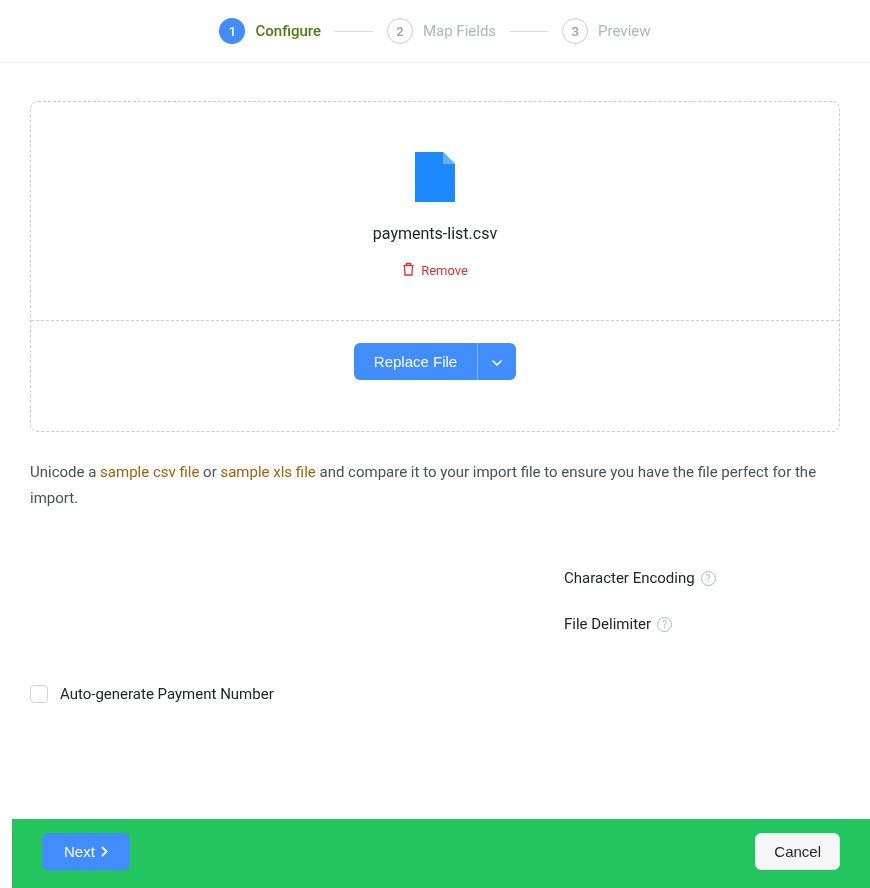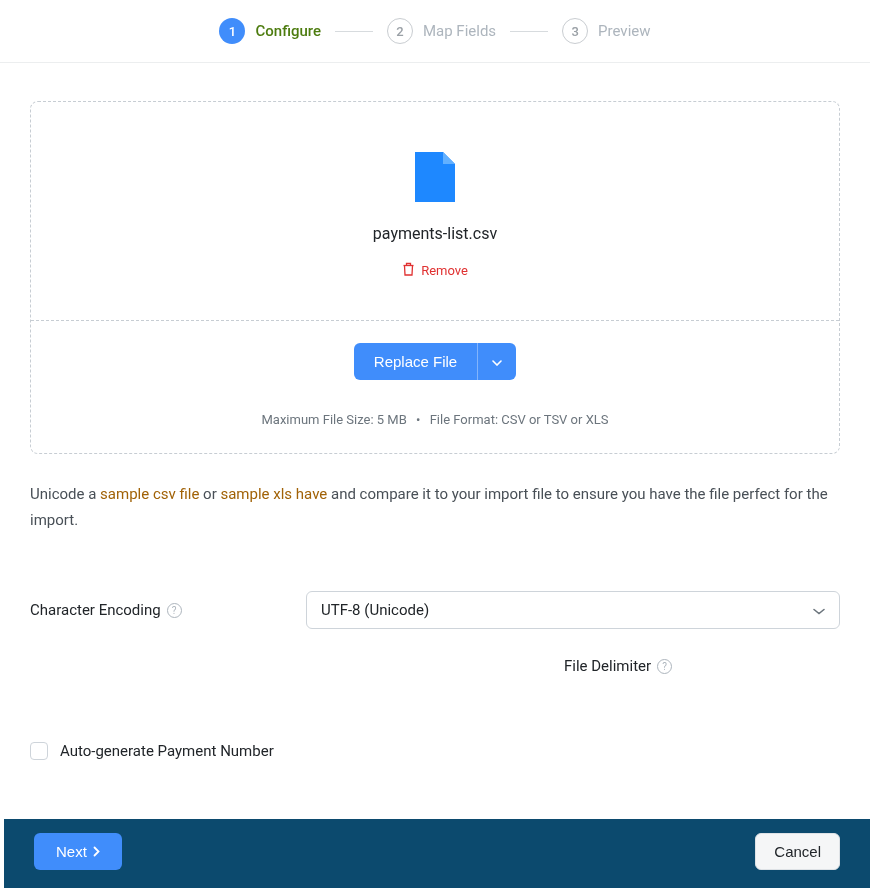--- a/index.html
+++ b/index.html
@@ -93,21 +93,21 @@
     cursor: pointer;
   }
   .remove-link .trash-icon { color: #e03131; }
   .upload-bottom {
     border-top: 1px dashed #c7cdd3;
     padding: 22px 20px 26px 20px;
     text-align: center;
   }
   .replace-group {
     display: inline-flex;
-    margin-bottom: 32px;
+    margin-bottom: 25px;
   }
   .replace-btn {
     background: #408dfb;
     color: #fff;
     border: none;
     padding: 10px 20px;
     font-size: 15px;
     border-radius: 6px 0 0 6px;
     cursor: pointer;
   }
@@ -185,44 +185,44 @@
     right: 14px;
     top: 50%;
     transform: translateY(-50%);
     color: #6c757d;
     pointer-events: none;
   }
   .checkbox-row {
     display: flex;
     align-items: center;
     gap: 12px;
-    margin-top: 67px;
+    margin-top: 52px;
   }
   .checkbox-box {
     width: 18px;
     height: 18px;
     border: 1.5px solid #ced4da;
     border-radius: 4px;
     background: #fff;
     cursor: pointer;
   }
   .checkbox-label {
     font-size: 15px;
     color: #212529;
   }
   .footer-bar {
     position: absolute;
     bottom: 0;
-    left: 4px;
+    left: 12px;
     right: 0;
     padding: 14px 30px 18px 30px;
     display: flex;
     justify-content: space-between;
     align-items: center;
-    background: #0c4a6e;
+    background: #22c55e;
   }
   .next-btn {
     background: #408dfb;
     color: #fff;
     border: none;
     padding: 10px 22px;
     font-size: 15px;
     font-weight: 500;
     border-radius: 6px;
     cursor: pointer;
@@ -287,47 +287,32 @@
       <div class="replace-group">
         <button class="replace-btn">Replace File</button>
         <button class="replace-caret">
           <span>
             <svg width="10" height="6" viewBox="0 0 10 6">
                 <path d="M1 1 L5 5 L9 1" stroke="#fff" stroke-width="1.6" fill="none" stroke-linecap="round"></path>
               </svg>
           </span>
         </button>
       </div>
-      <div class="file-meta">
-        <span>Maximum File Size: 5 MB</span>
-        <span class="dot">•</span>
-        <span>File Format: CSV or TSV or XLS</span>
-      </div>
     </div>
   </div>
 
   <div class="hint-text">
-    <span>Unicode a </span><a>sample csv file</a><span> or </span><a>sample xls have</a><span> and compare it to your import file to ensure you have the file perfect for the import.</span>
+    <span>Unicode a </span><a>sample csv file</a><span> or </span><a>sample xls file</a><span> and compare it to your import file to ensure you have the file perfect for the import.</span>
   </div>
 
   <div class="form-section">
     <div class="form-row">
       <div class="form-label">
         <span>Character Encoding</span>
         <span class="help-icon">?</span>
-      </div>
-      <div class="select-wrap">
-        <div class="select-box">
-          <span>UTF-8 (Unicode)</span>
-        </div>
-        <span class="select-chevron">
-          <svg width="14" height="8" viewBox="0 0 14 8">
-              <path d="M2 2 L7 6 L12 2" stroke="#6c757d" stroke-width="1.6" fill="none" stroke-linecap="round"></path>
-            </svg>
-        </span>
       </div>
     </div>
 
     <div class="form-row">
       <div class="form-label">
         <span>File Delimiter</span>
         <span class="help-icon">?</span>
       </div>
     </div>
 

